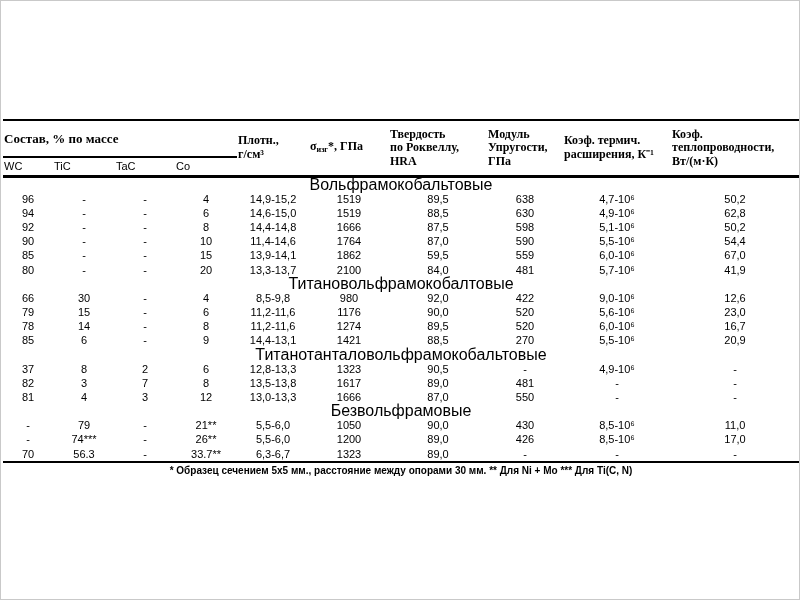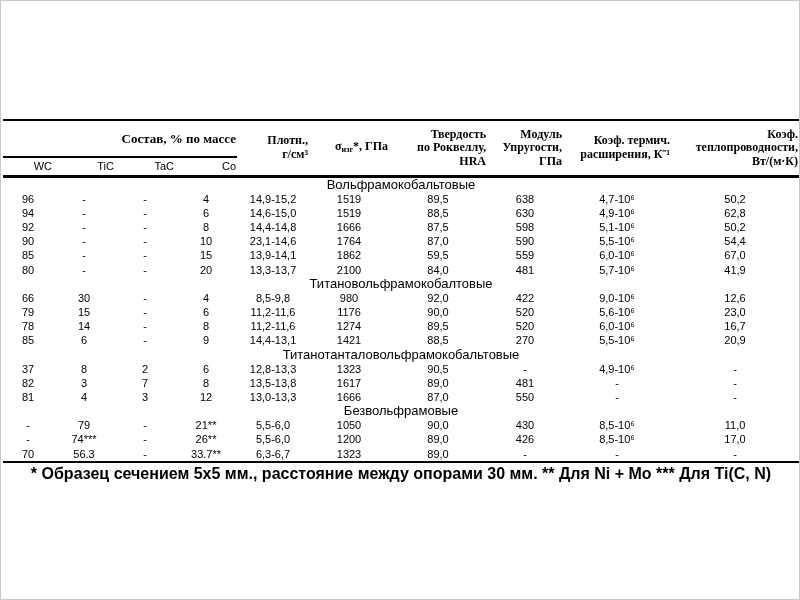--- a/index.html
+++ b/index.html
@@ -24,21 +24,21 @@
     table-layout: fixed;
     border-top: 2px solid #000;
     border-bottom: 2px solid #000;
   }
   thead { border-bottom: 3px solid #000; }
   th {
     font-family: "Liberation Serif", serif;
     font-weight: bold;
     font-size: 12px;
     line-height: 13.5px;
-    text-align: right;
+    text-align: left;
     vertical-align: middle;
     white-space: pre-line;
     padding: 2px 1px;
   }
   th.group-header {
     font-size: 13px;
     border-bottom: 2px solid #000;
     height: 37px;
     vertical-align: middle;
   }
@@ -58,31 +58,31 @@
   tbody td {
     font-size: 11px;
     line-height: 14.2px;
     height: 14.2px;
     text-align: center;
     vertical-align: middle;
     padding: 0 1px;
     white-space: nowrap;
   }
   tbody td.section-label {
-    font-size: 13px;
+    font-size: 16px;
     height: 14px;
     line-height: 14px;
   }
   .footnote {
     position: absolute;
     left: 0;
     top: 464px;
     width: 800px;
     text-align: center;
-    font-size: 16px;
+    font-size: 10px;
     font-weight: bold;
     font-family: "Liberation Sans", sans-serif;
   }
 </style>
 </head>
 <body>
 
 <div class="table-wrap">
   <table class="alloys">
     <colgroup>
@@ -160,21 +160,21 @@
           <td>87,5</td>
           <td>598</td>
           <td>5,1-10⁶</td>
           <td>50,2</td>
         </tr>
         <tr>
           <td>90</td>
           <td>-</td>
           <td>-</td>
           <td>10</td>
-          <td>23,1-14,6</td>
+          <td>11,4-14,6</td>
           <td>1764</td>
           <td>87,0</td>
           <td>590</td>
           <td>5,5-10⁶</td>
           <td>54,4</td>
         </tr>
         <tr>
           <td>85</td>
           <td>-</td>
           <td>-</td>

